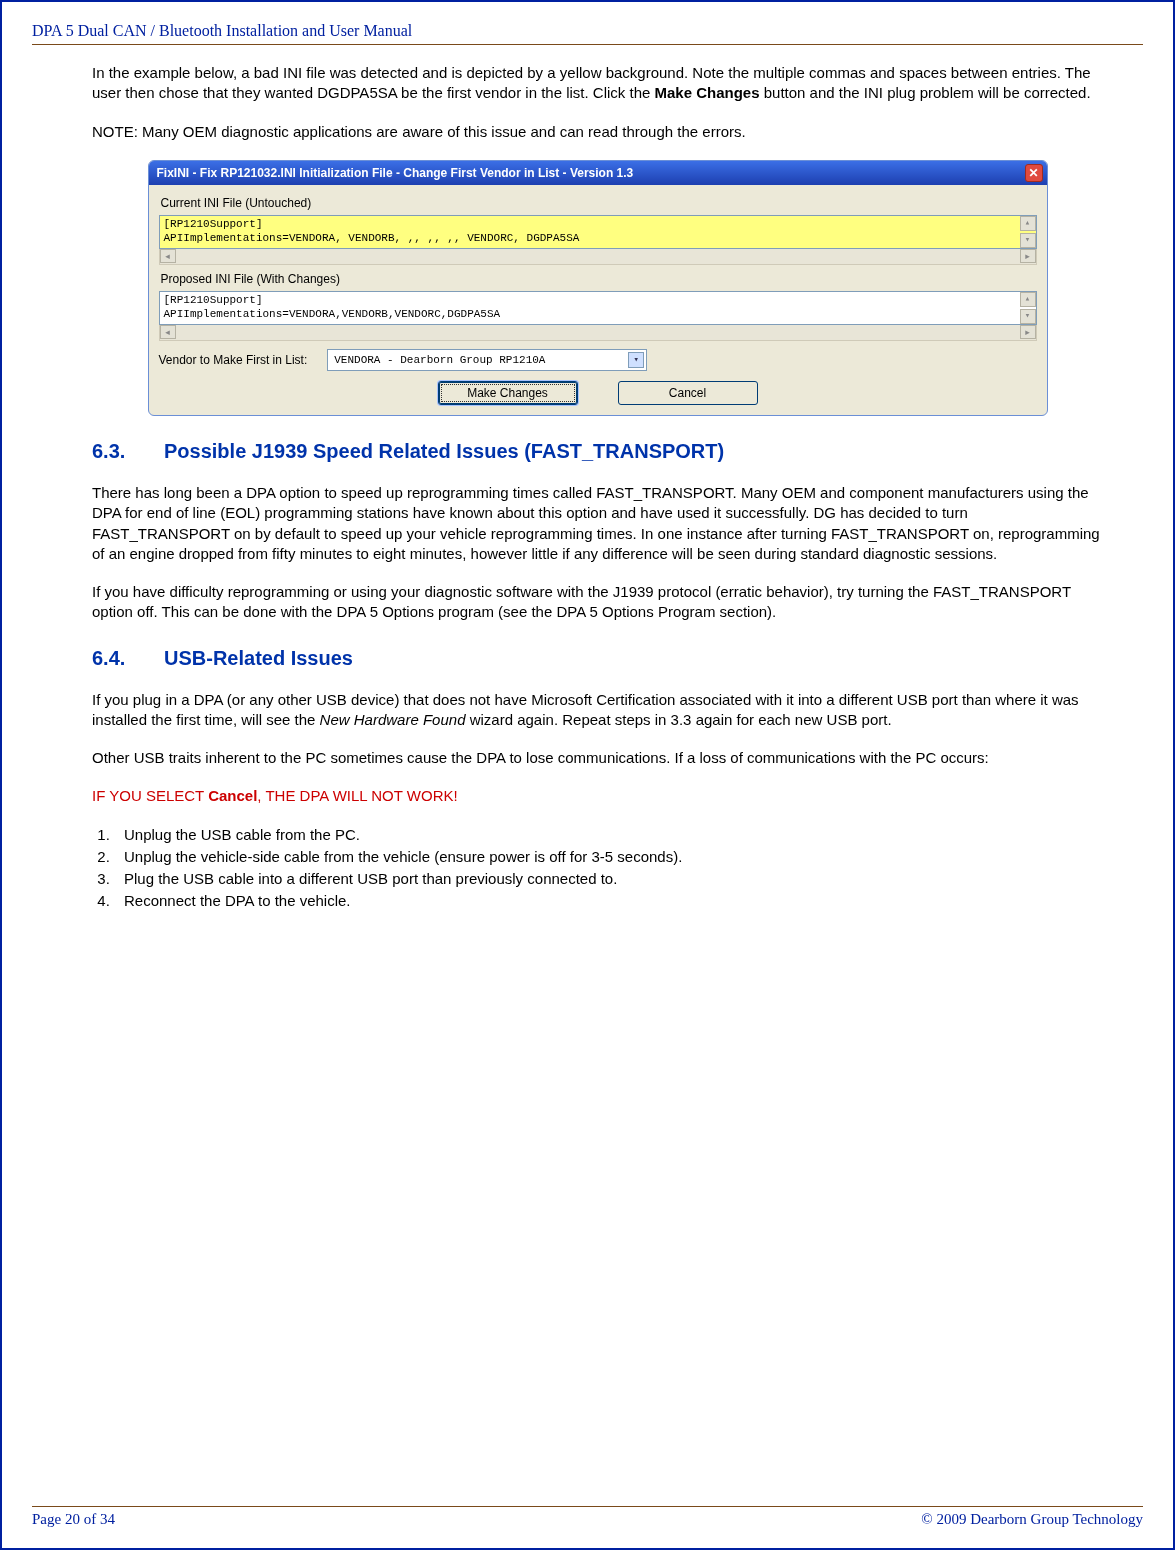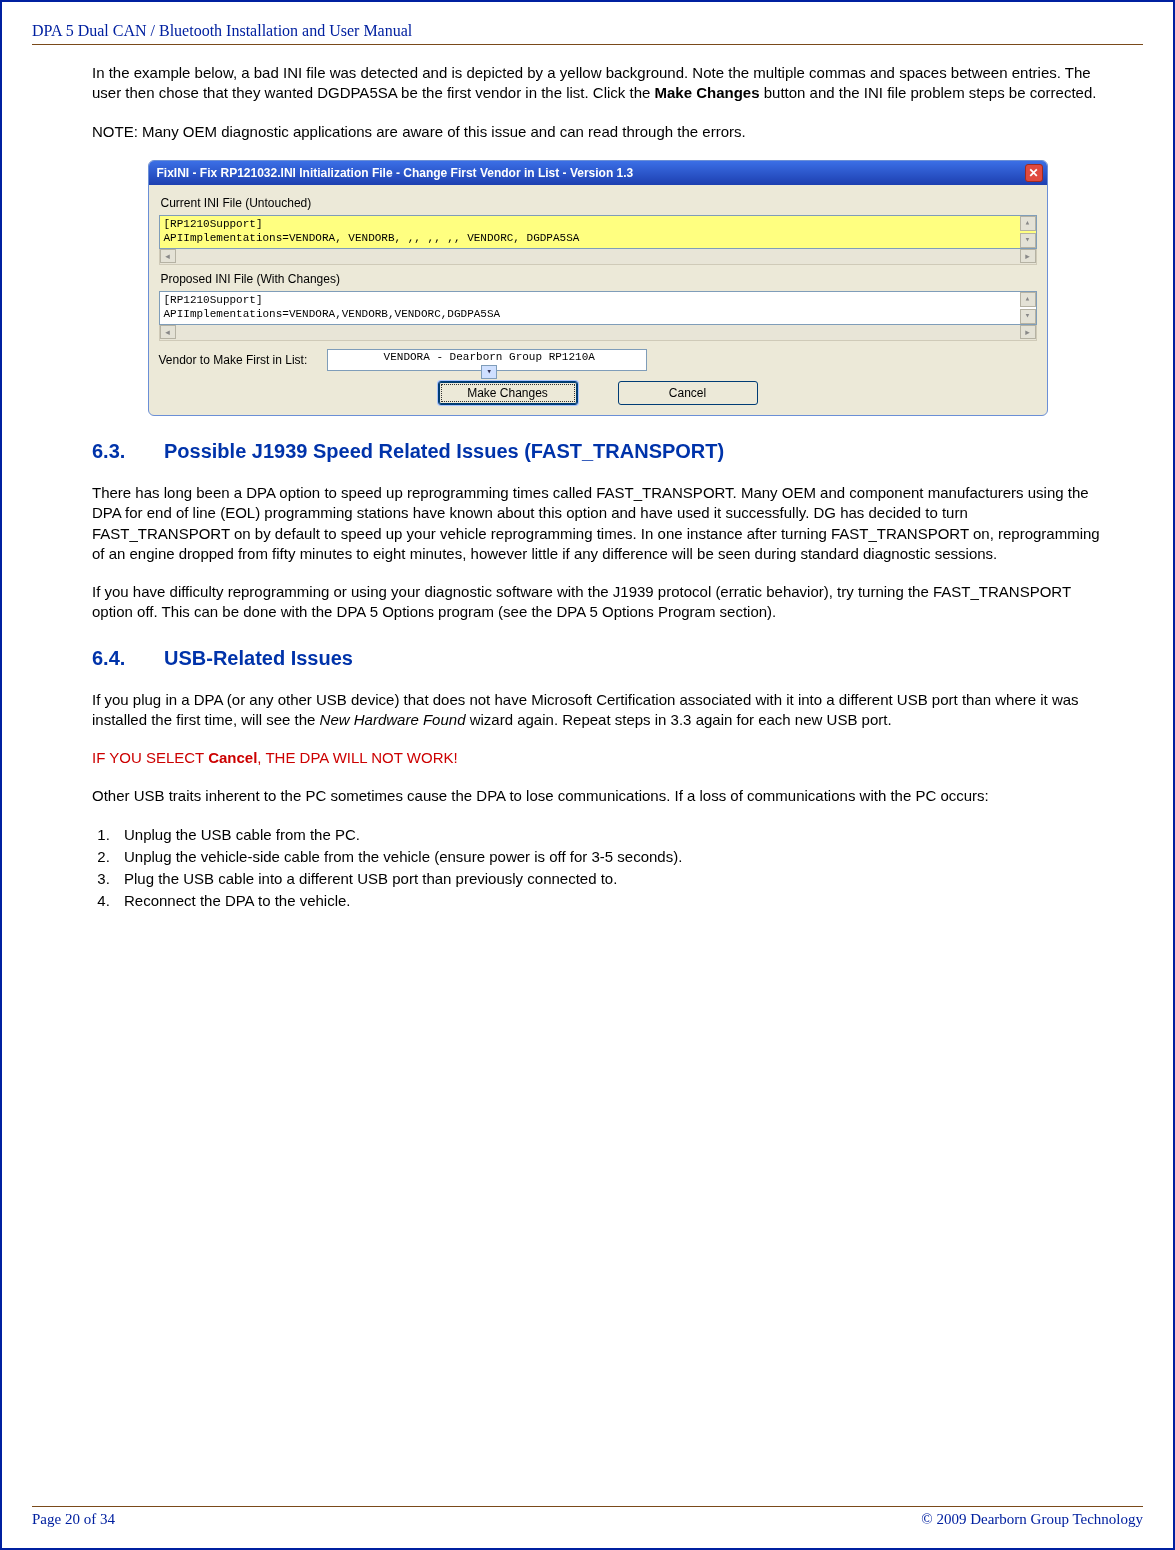--- a/index.html
+++ b/index.html
@@ -95,21 +95,20 @@
   .row-center { display: flex; justify-content: flex-start; align-items: center; gap: 20px; margin-top: 8px; }
   .vendor-lbl { font-size: 12px; }
   .dropdown {
     width: 320px; height: 22px;
     border: 1px solid #7f9db9;
     background: #fff;
     display: flex; align-items: center; justify-content: space-between;
     padding: 0 2px 0 6px;
     font-family: "Courier New", monospace;
     font-size: 11px;
-    flex-direction: column;
   }
   .dd-arrow { width: 16px; height: 16px; background: #cfe0ff; border: 1px solid #7f9db9; color: #335; display:flex;align-items:center;justify-content:center; font-size:9px;}
   .btn-row { display: flex; justify-content: center; gap: 40px; margin-top: 10px; }
   .xp-btn {
     min-width: 140px; height: 24px;
     background: #ece9d8;
     border: 1px solid #003c74;
     border-radius: 3px;
     padding: 0 20px;
     font-size: 12px;
@@ -129,21 +128,21 @@
   }
 </style>
 </head>
 <body>
 
 <div class="page-inner">
   <div class="header-title">DPA 5 Dual CAN / Bluetooth Installation and User Manual</div>
 
   <div class="content">
     <p class="para">
-      <span>In the example below, a bad INI file was detected and is depicted by a yellow background.  Note the multiple commas and spaces between entries.  The user then chose that they wanted DGDPA5SA be the first vendor in the list.  Click the </span><span class="bold">Make Changes</span><span> button and the INI file problem steps be corrected.</span>
+      <span>In the example below, a bad INI file was detected and is depicted by a yellow background.  Note the multiple commas and spaces between entries.  The user then chose that they wanted DGDPA5SA be the first vendor in the list.  Click the </span><span class="bold">Make Changes</span><span> button and the INI plug problem will be corrected.</span>
     </p>
     <p class="para">NOTE:  Many OEM diagnostic applications are aware of this issue and can read through the errors.</p>
 
     <div class="win">
       <div class="win-titlebar">
         <span>FixINI - Fix RP121032.INI Initialization File - Change First Vendor in List - Version 1.3</span>
         <span class="close-btn">✕</span>
       </div>
       <div class="win-body">
         <div class="lbl">Current INI File (Untouched)</div>
@@ -189,24 +188,24 @@
     </h2>
     <p class="para">There has long been a DPA option to speed up reprogramming times called FAST_TRANSPORT.  Many OEM and component manufacturers using the DPA for end of line (EOL) programming stations have known about this option and have used it successfully.  DG has decided to turn FAST_TRANSPORT on by default to speed up your vehicle reprogramming times.  In one instance after turning FAST_TRANSPORT on, reprogramming of an engine dropped from fifty minutes to eight minutes, however little if any difference will be seen during standard diagnostic sessions.</p>
     <p class="para">If you have difficulty reprogramming or using your diagnostic software with the J1939 protocol (erratic behavior), try turning the FAST_TRANSPORT option off.  This can be done with the DPA 5 Options program (see the DPA 5 Options Program section).</p>
 
     <h2 class="section-h">
       <span class="section-num">6.4.</span><span>USB-Related Issues</span>
     </h2>
     <p class="para">
       <span>If you plug in a DPA (or any other USB device) that does not have Microsoft Certification associated with it into a different USB port than where it was installed the first time, will see the </span><span class="italic">New Hardware Found</span><span> wizard again.  Repeat steps in 3.3 again for each new USB port.</span>
     </p>
+    <p class="para">Other USB traits inherent to the PC sometimes cause the DPA to lose communications.  If a loss of communications with the PC occurs:</p>
     <p class="para">
       <span class="red">IF YOU SELECT </span><span class="red bold">Cancel</span><span class="red">, THE DPA WILL NOT WORK!</span>
     </p>
-    <p class="para">Other USB traits inherent to the PC sometimes cause the DPA to lose communications.  If a loss of communications with the PC occurs:</p>
     <ol class="steps">
       <li>Unplug the USB cable from the PC.</li>
       <li>Unplug the vehicle-side cable from the vehicle (ensure power is off for 3-5 seconds).</li>
       <li>Plug the USB cable into a different USB port than previously connected to.</li>
       <li>Reconnect the DPA to the vehicle.</li>
     </ol>
   </div>
 
   <div class="footer">
     <span>Page 20 of 34</span>

